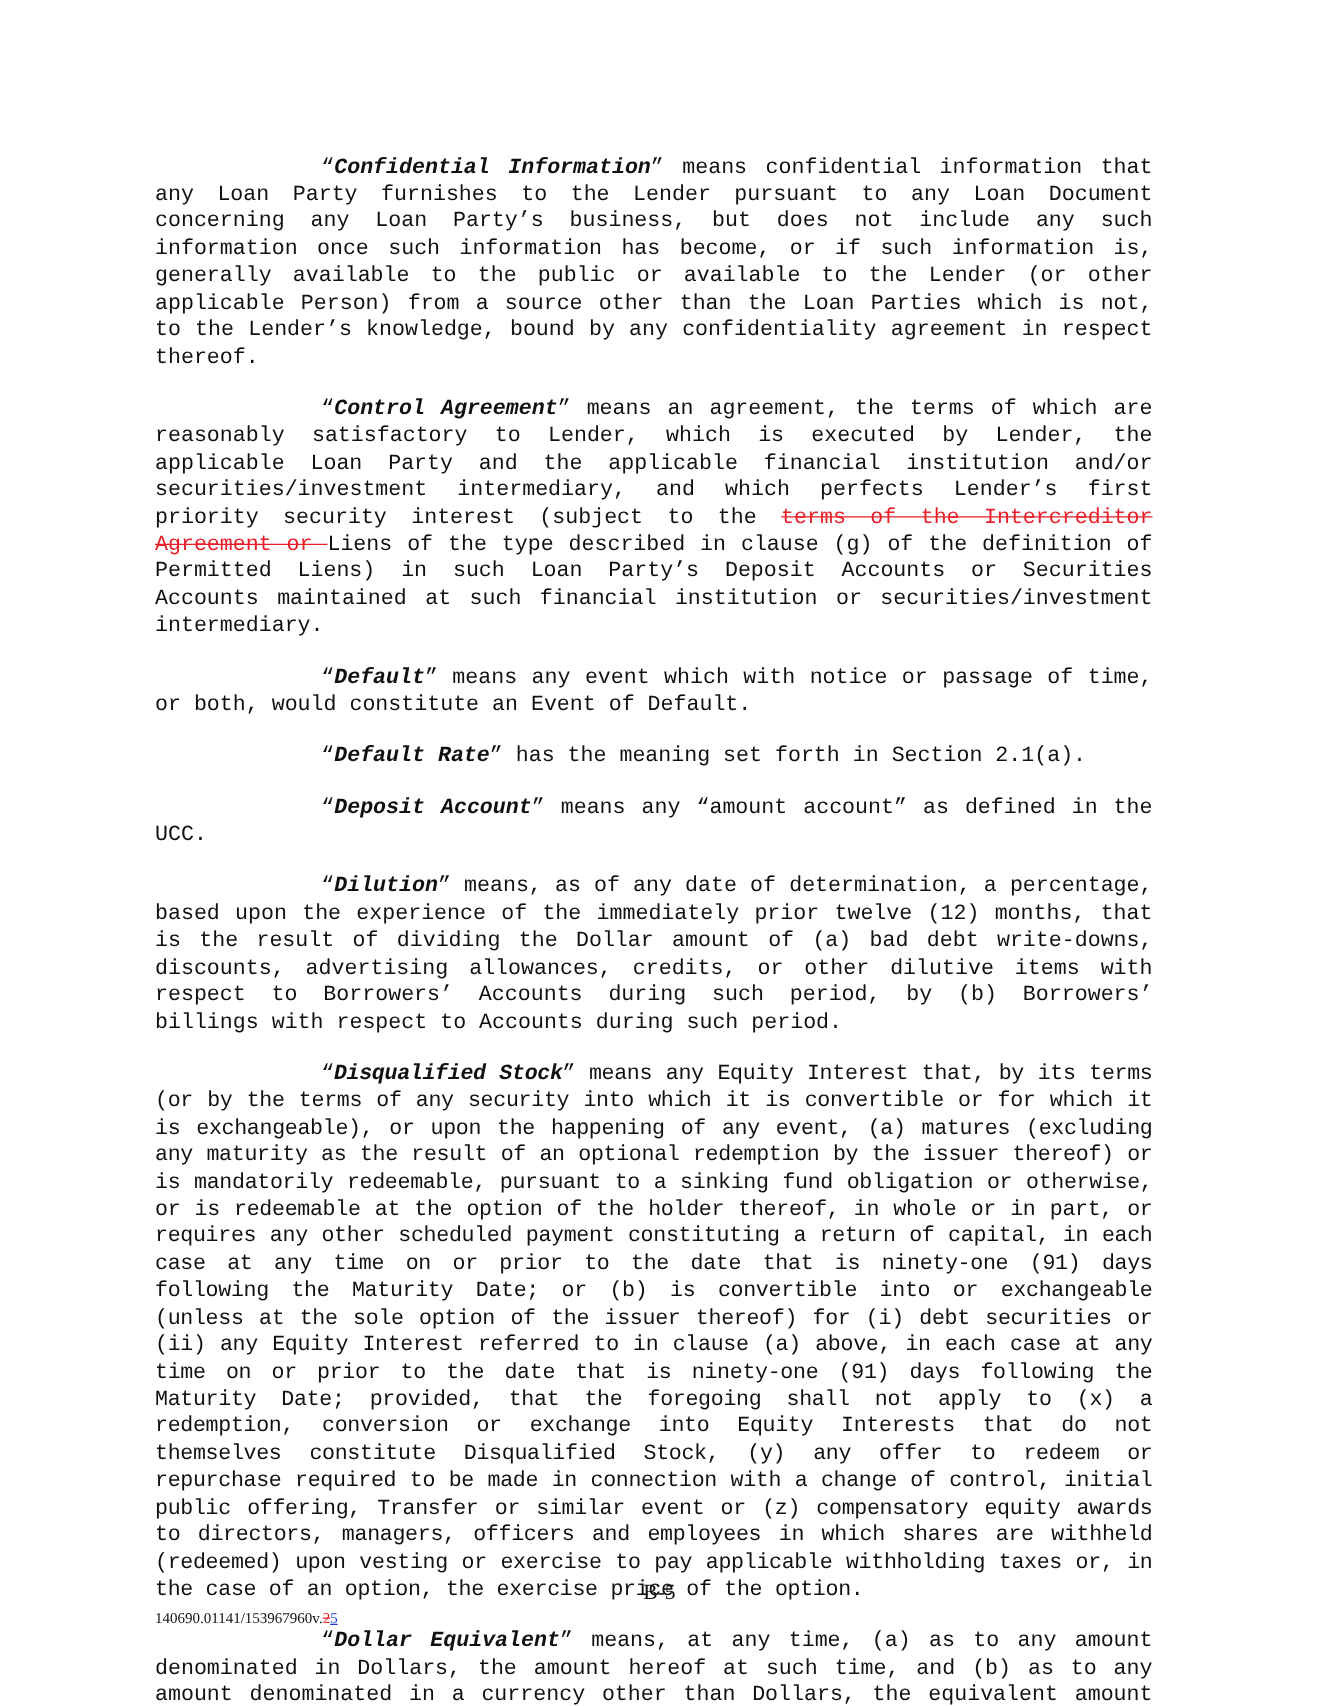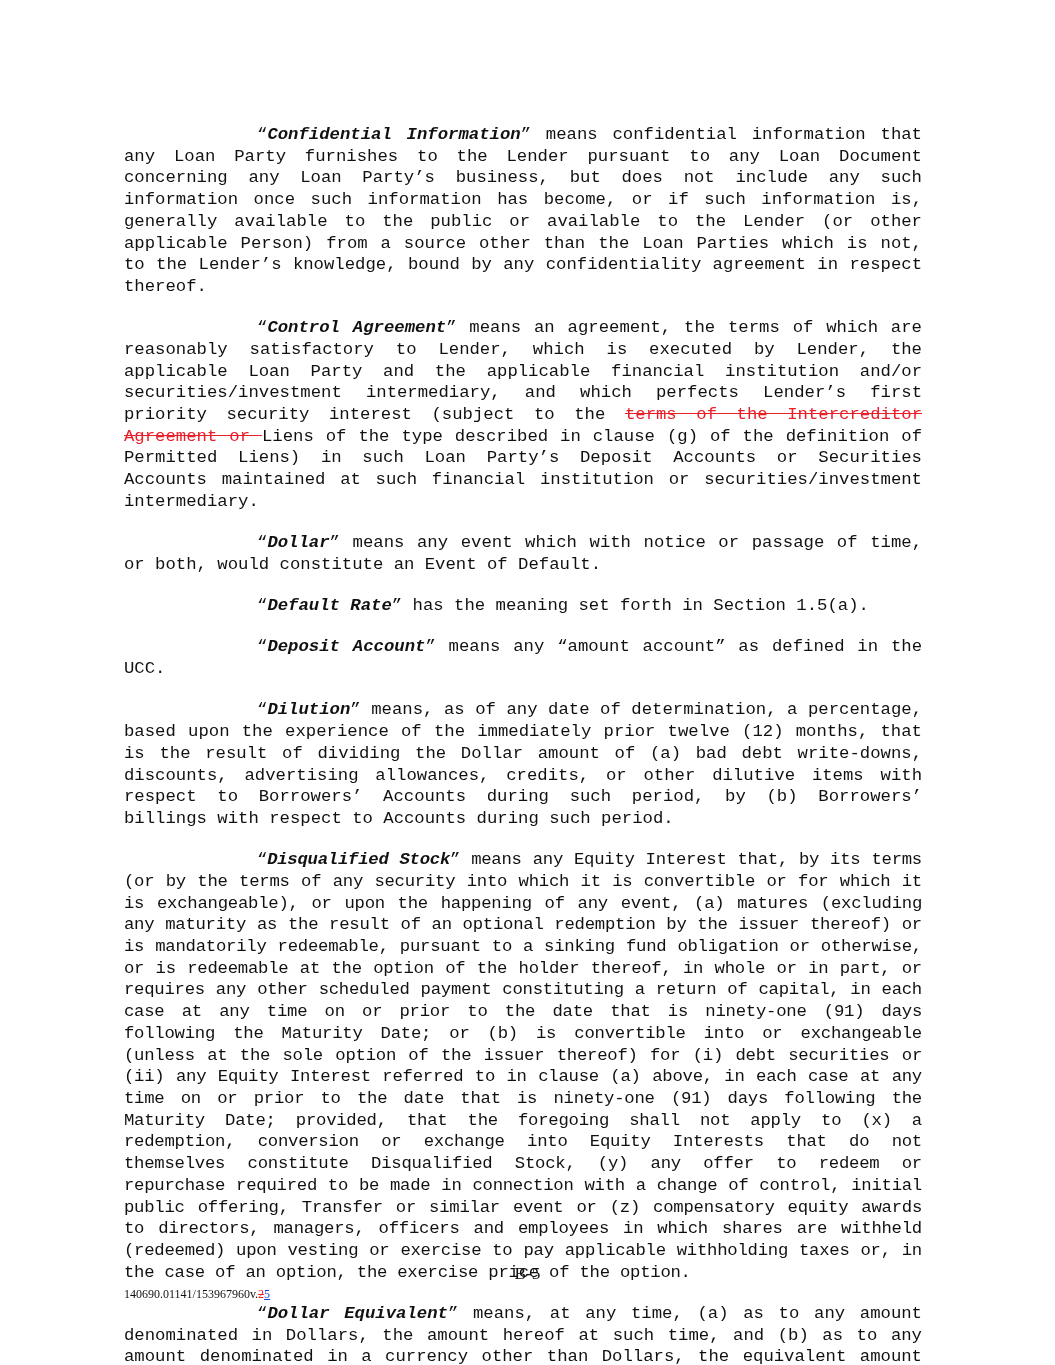--- a/index.html
+++ b/index.html
@@ -26,23 +26,23 @@
 </style>
 </head>
 <body>
 
 <div class="page">
 
   <p class="para"><span>“</span><span class="term">Confidential Information</span><span>” means confidential information that any Loan Party furnishes to the Lender pursuant to any Loan Document concerning any Loan Party’s business, but does not include any such information once such information has become, or if such information is, generally available to the public or available to the Lender (or other applicable Person) from a source other than the Loan Parties which is not, to the Lender’s knowledge, bound by any confidentiality agreement in respect thereof.</span></p>
 
   <p class="para"><span>“</span><span class="term">Control Agreement</span><span>” means an agreement, the terms of which are reasonably satisfactory to Lender, which is executed by Lender, the applicable Loan Party and the applicable financial institution and/or securities/investment intermediary, and which perfects Lender’s first priority security interest (subject to the </span><span class="del">terms of the Intercreditor Agreement or </span><span>Liens of the type described in clause (g) of the definition of Permitted Liens) in such Loan Party’s Deposit Accounts or Securities Accounts maintained at such financial institution or securities/investment intermediary.</span></p>
 
-  <p class="para"><span>“</span><span class="term">Dollar</span><span>” means any event which with notice or passage of time, or both, would constitute an Event of Default.</span></p>
+  <p class="para"><span>“</span><span class="term">Default</span><span>” means any event which with notice or passage of time, or both, would constitute an Event of Default.</span></p>
 
-  <p class="para"><span>“</span><span class="term">Default Rate</span><span>” has the meaning set forth in Section 1.5(a).</span></p>
+  <p class="para"><span>“</span><span class="term">Default Rate</span><span>” has the meaning set forth in Section 2.1(a).</span></p>
 
   <p class="para"><span>“</span><span class="term">Deposit Account</span><span>” means any “amount account” as defined in the UCC.</span></p>
 
   <p class="para"><span>“</span><span class="term">Dilution</span><span>” means, as of any date of determination, a percentage, based upon the experience of the immediately prior twelve (12) months, that is the result of dividing the Dollar amount of (a) bad debt write-downs, discounts, advertising allowances, credits, or other dilutive items with respect to Borrowers’ Accounts during such period, by (b) Borrowers’ billings with respect to Accounts during such period.</span></p>
 
 
   <p class="para tight"><span>“</span><span class="term">Disqualified Stock</span><span>” means any Equity Interest that, by its terms (or by the terms of any security into which it is convertible or for which it is exchangeable), or upon the happening of any event, (a) matures (excluding any maturity as the result of an optional redemption by the issuer thereof) or is mandatorily redeemable, pursuant to a sinking fund obligation or otherwise, or is redeemable at the option of the holder thereof, in whole or in part, or requires any other scheduled payment constituting a return of capital, in each case at any time on or prior to the date that is ninety-one (91) days following the Maturity Date; or (b) is convertible into or exchangeable (unless at the sole option of the issuer thereof) for (i) debt securities or (ii) any Equity Interest referred to in clause (a) above, in each case at any time on or prior to the date that is ninety-one (91) days following the Maturity Date; provided, that the foregoing shall not apply to (x) a redemption, conversion or exchange into Equity Interests that do not themselves constitute Disqualified Stock, (y) any offer to redeem or repurchase required to be made in connection with a change of control, initial public offering, Transfer or similar event or (z) compensatory equity awards to directors, managers, officers and employees in which shares are withheld (redeemed) upon vesting or exercise to pay applicable withholding taxes or, in the case of an option, the exercise price of the option.</span></p>
 
   <p class="para"><span>“</span><span class="term">Dollar Equivalent</span><span>” means, at any time, (a) as to any amount denominated in Dollars, the amount hereof at such time, and (b) as to any amount denominated in a currency other than Dollars, the equivalent amount in Dollars as determined by Lender at such time that such amount could be converted into Dollars by Lender according to prevailing exchange rates selected by Lender.</span></p>
 

